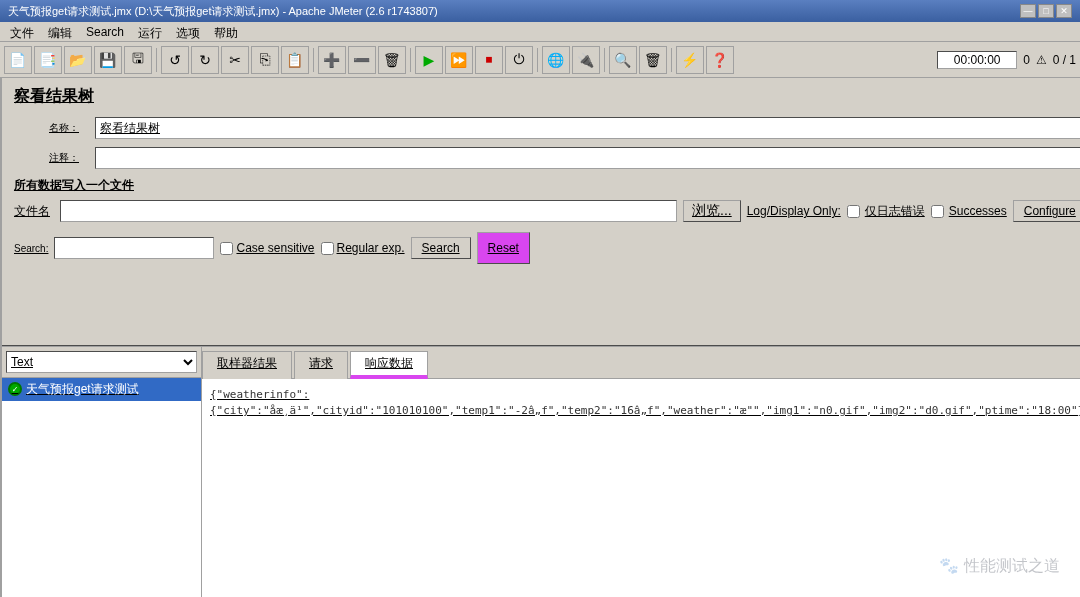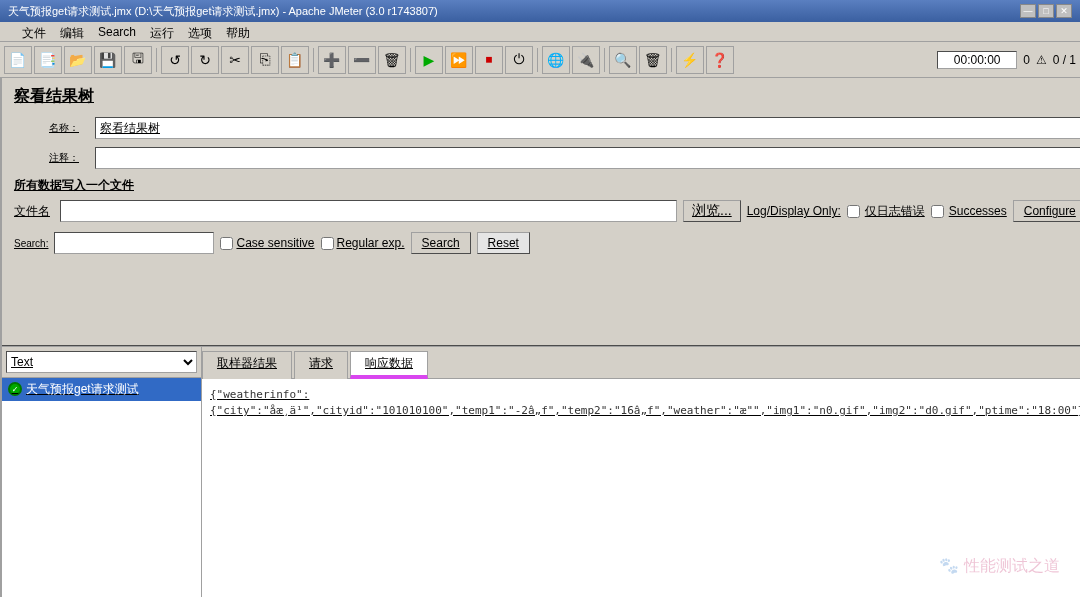--- a/index.html
+++ b/index.html
@@ -22,21 +22,21 @@
       background: #c0c0c0;
       border: 1px solid #888;
       font-size: 9px;
       display: flex; align-items: center; justify-content: center;
       cursor: pointer;
     }
 
     
     .menu-bar {
       background: #d4d0c8;
-      padding: 2px 16px;
+      padding: 2px 4px;
       display: flex;
       gap: 2px;
       height: 20px;
       border-bottom: 1px solid #a0a0a0;
     }
     .menu-item {
       padding: 1px 6px;
       font-size: 12px;
       cursor: pointer;
     }
@@ -190,23 +190,23 @@
     .check-option { display: flex; align-items: center; gap: 3px; font-size: 12px; }
     .search-btn {
       height: 22px;
       padding: 0 10px;
       background: #d4d0c8;
       border: 1px outset #a0a0a0;
       cursor: pointer;
       font-size: 12px;
     }
     .reset-btn {
-      height: 22px;
+      height: 32px;
       padding: 0 10px;
-      background: #e5e5e5;
+      background: #d946ef;
       border: 1px outset #a0a0a0;
       cursor: pointer;
       font-size: 12px;
     }
 
     
     .bottom-section {
       display: flex;
       flex: 1;
       border-top: 2px groove #a0a0a0;
@@ -299,21 +299,21 @@
       line-height: 1.5;
     }
 
     
     .watermark {
       position: absolute;
       bottom: 20px;
       right: 20px;
       opacity: 0.25;
       font-size: 16px;
-      color: #be185d;
+      color: #0f172a;
       pointer-events: none;
     }
 
     .outer-layout {
       display: flex;
       height: calc(597px - 22px - 20px - 36px);
       text-decoration: underline;
     }
     .right-outer {
       flex: 1;
@@ -322,21 +322,21 @@
     .right-content {
       flex: 1;
       display: flex;
       flex-direction: column;
     }
   </style>
 </head>
 <body>
 
 <div class="title-bar">
-  <span>天气预报get请求测试.jmx (D:\天气预报get请求测试.jmx) - Apache JMeter (3.0 r1743807)</span>
+  <span>天气预报get请求测试.jmx (D:\天气预报get请求测试.jmx) - Apache JMeter (2.6 r1743807)</span>
   <div class="title-bar-buttons">
     <div class="title-btn">—</div>
     <div class="title-btn">□</div>
     <div class="title-btn">✕</div>
   </div>
 </div>
 
 <div class="menu-bar">
   <span class="menu-item">文件</span>
   <span class="menu-item">编辑</span>

